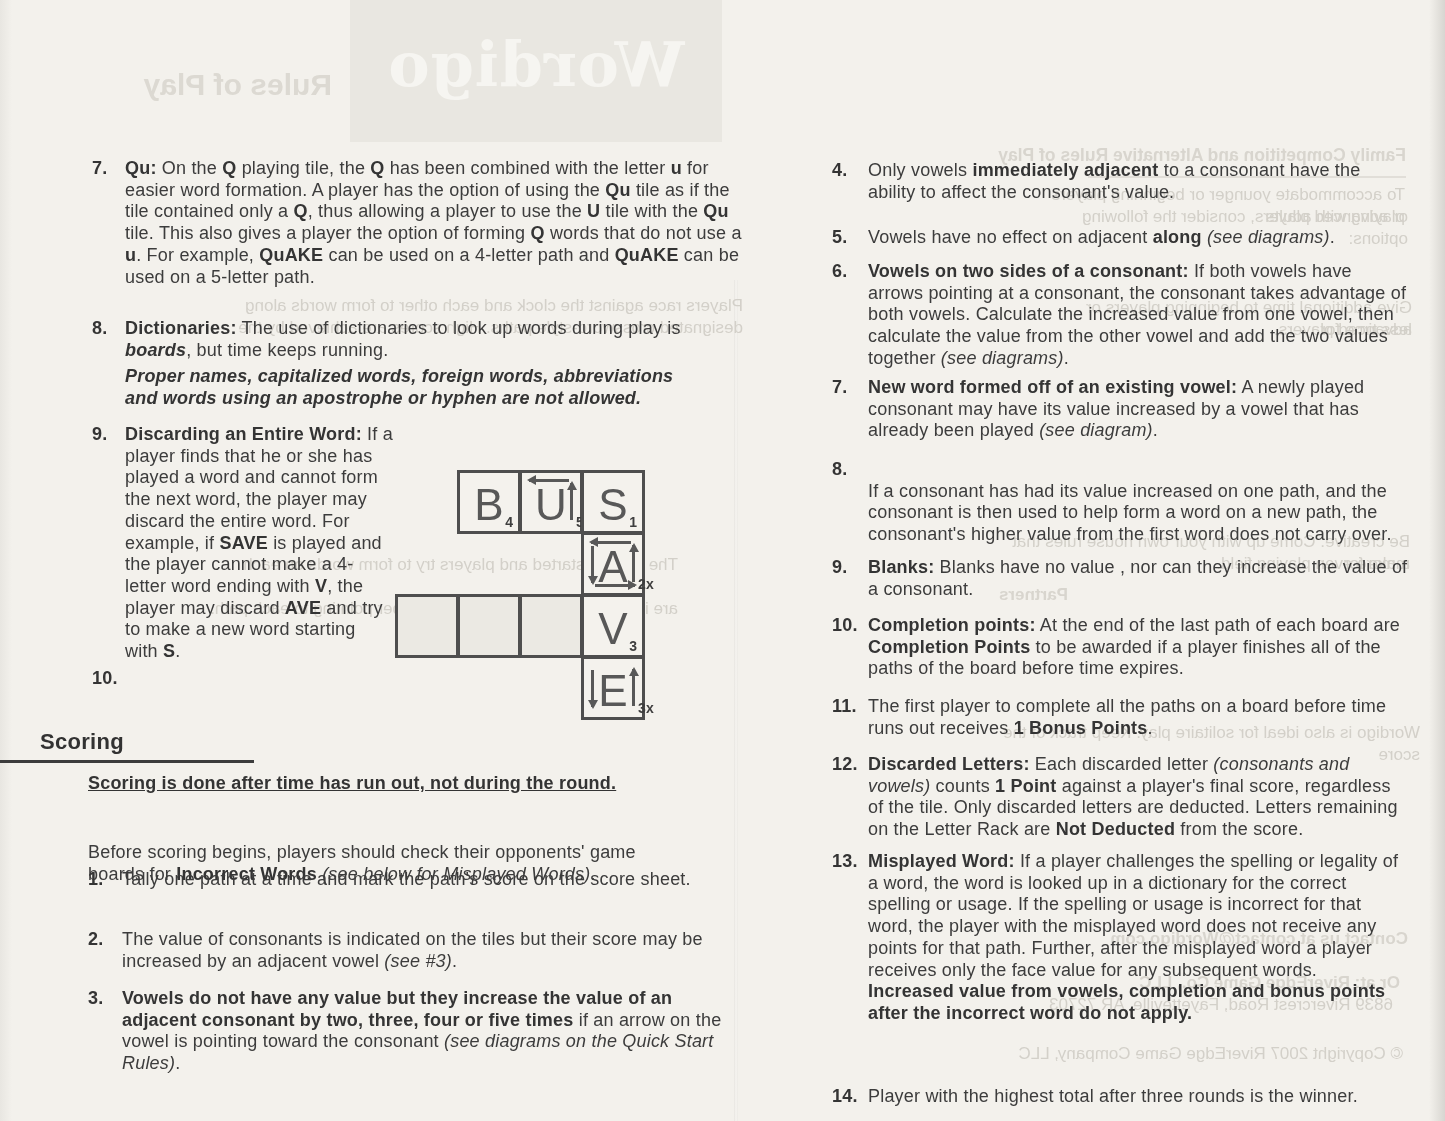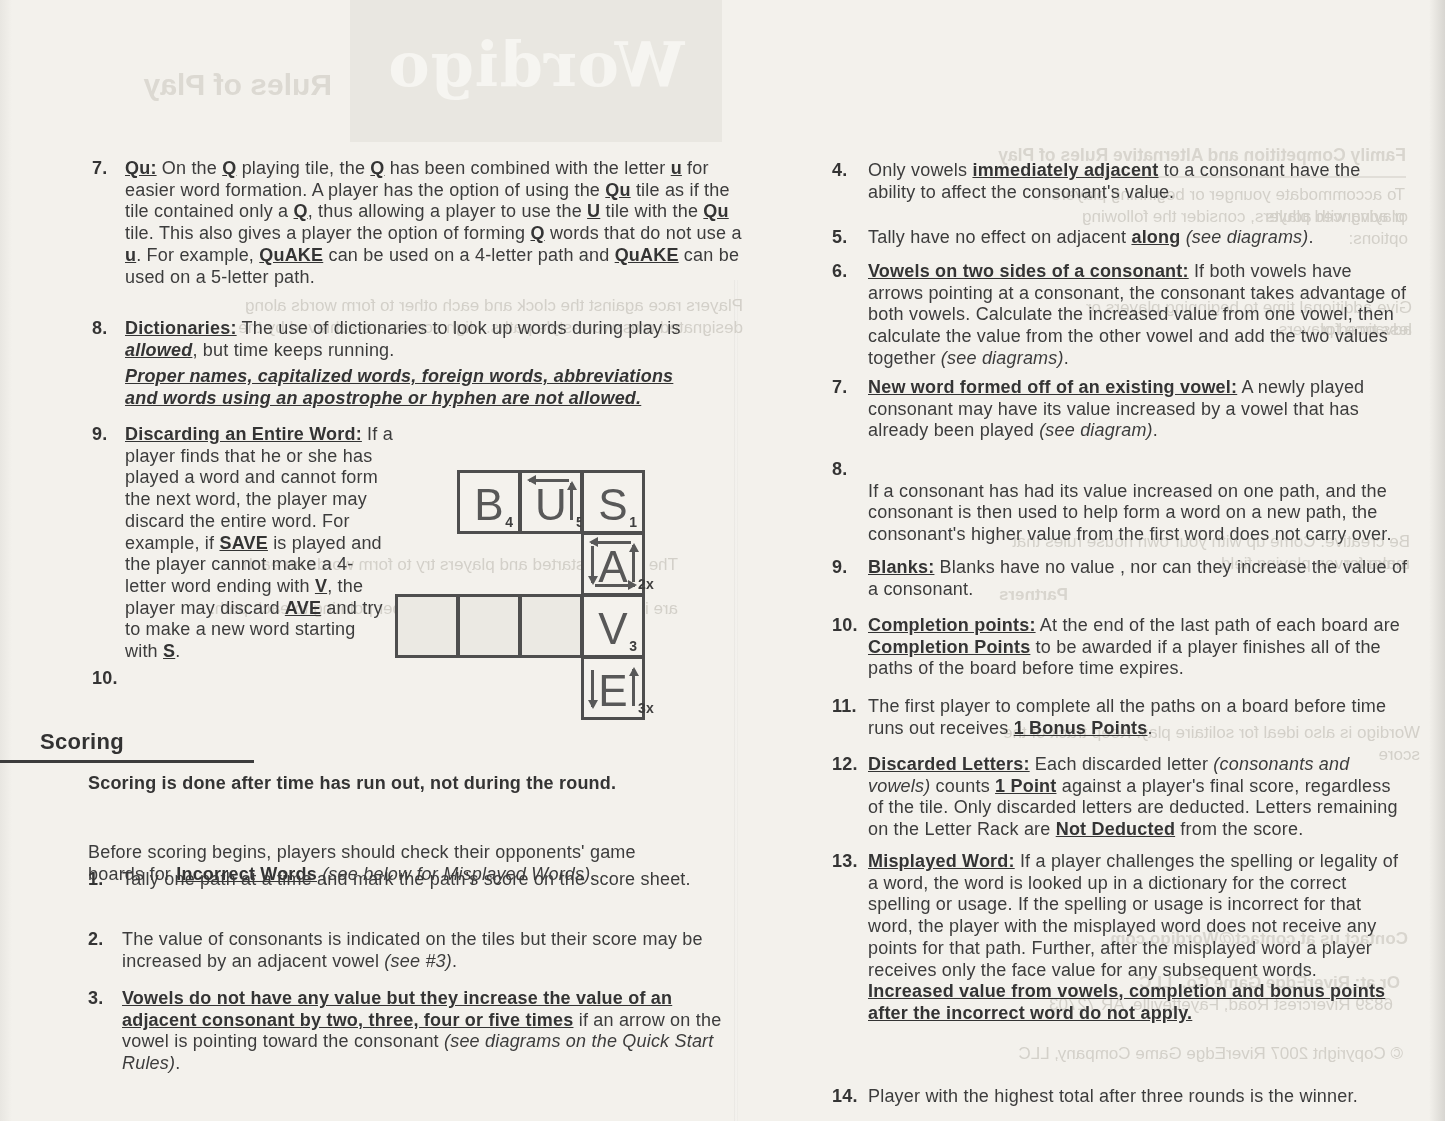--- a/index.html
+++ b/index.html
@@ -41,34 +41,34 @@
   .gl11{left:958px;top:584px;width:110px;}
   .gl12{left:988px;top:722px;width:432px;}
   .gl13{left:988px;top:928px;width:420px;}
   .gl14{left:1000px;top:972px;width:400px;}
   .gl15{left:953px;top:994px;width:440px;}
   .gl16{left:933px;top:1043px;width:470px;}
   
   .itm{position:absolute;z-index:2;font-size:18px;line-height:21.7px;letter-spacing:.2px;color:#3c3c3c;}
   .itm p{margin:0;}
   .num{position:absolute;left:0;top:0;font-weight:700;color:#343434;}
-  .b{font-weight:700;color:#343434;text-decoration:underline;}
+  .b{font-weight:700;color:#343434;}
   .i{font-style:italic;}
   .lc{left:92px;width:653px;padding-left:33px;box-sizing:border-box;}
   .rc{left:832px;width:576px;padding-left:36px;box-sizing:border-box;}
   #i7{top:158px;}
   #i8{top:318px;}
   #i8note{top:366px;left:125px;width:572px;padding-left:0;font-weight:700;font-style:italic;color:#343434;}
   #i9wrap{top:424px;}
   .dgspacer{float:right;width:352px;height:310px;margin-top:23px;}
   #p10{position:relative;margin-top:5px;}
   #p10 .num{left:-33px;}
   #scoring-head{position:absolute;left:40px;top:729px;z-index:2;font-size:22px;font-weight:700;color:#323232;letter-spacing:.3px;}
   #scoring-rule{position:absolute;left:0;top:760px;width:254px;height:3px;background:#3c3c3c;z-index:2;}
-  #lead{left:88px;top:773px;width:672px;font-weight:700;color:#343434;}
+  #lead{left:88px;top:773px;width:672px;font-weight:700;color:#343434;text-decoration:underline;}
   #intro{left:88px;top:842px;width:608px;}
   #s1{top:869px;left:88px;width:654px;padding-left:34px;box-sizing:border-box;}
   #s2{top:929px;left:88px;width:654px;padding-left:34px;box-sizing:border-box;}
   #s3{top:988px;left:88px;width:654px;padding-left:34px;box-sizing:border-box;}
   #i4{top:160px;} #i5{top:227px;} #i6{top:261px;} #i7r{top:377px;} #i8r{top:459px;}
   #i9r{top:557px;} #i10r{top:615px;} #i11{top:696px;} #i12{top:754px;} #i13{top:851px;} #i14{top:1086px;}
   
   #diagram{position:absolute;left:395px;top:470px;width:250px;height:250px;z-index:3;}
   .tile{position:absolute;width:64px;height:64px;box-sizing:border-box;
     border:3px solid #4e4e4e;background:#f4f2ed;}
@@ -119,21 +119,21 @@
   <div class="ghost gl15">6839 Rivercrest Road, Fayetteville, AR 72703</div>
   <div class="ghost gl16">© Copyright 2007 RiverEdge Game Company, LLC</div>
 
   <div class="itm lc" id="i7">
     <span class="num">7.</span>
     <p><span class="b">Qu:</span><span> On the </span><span class="b">Q</span><span> playing tile, the </span><span class="b">Q</span><span> has been combined with the letter </span><span class="b">u</span><span> for easier word formation. A player has the option of using the </span><span class="b">Qu</span><span> tile as if the tile contained only a </span><span class="b">Q</span><span>, thus allowing a player to use the </span><span class="b">U</span><span> tile with the </span><span class="b">Qu</span><span> tile. This also gives a player the option of forming </span><span class="b">Q</span><span> words that do not use a </span><span class="b">u</span><span>. For example, </span><span class="b">QuAKE</span><span> can be used on a 4-letter path and </span><span class="b">QuAKE</span><span> can be used on a 5-letter path.</span></p>
   </div>
 
   <div class="itm lc" id="i8">
     <span class="num">8.</span>
-    <p><span class="b">Dictionaries:</span><span> The use of dictionaries to look up words during play is </span><span class="b i">allowed</span><span>, but time keeps running.</span></p>
+    <p><span class="b">Dictionaries:</span><span> The use of dictionaries to look up words during play is </span><span class="b i">boards</span><span>, but time keeps running.</span></p>
   </div>
 
   <div class="itm" id="i8note">
     <p><span class="b i">Proper names, capitalized words, foreign words, abbreviations and words using an apostrophe or hyphen are not allowed.</span></p>
   </div>
 
   <div class="itm lc" id="i9wrap">
     <span class="num">9.</span>
     <div class="dgspacer"></div>
     <p><span class="b">Discarding an Entire Word:</span><span> If a player finds that he or she has played a word and cannot form the next word, the player may discard the entire word. For example, if </span><span class="b">SAVE</span><span> is played and the player cannot make a 4-letter word ending with </span><span class="b">V</span><span>, the player may discard </span><span class="b">AVE</span><span> and try to make a new word starting with </span><span class="b">S</span><span>.</span></p>
@@ -201,21 +201,21 @@
     <span class="num">3.</span>
     <p><span class="b">Vowels do not have any value but they increase the value of an adjacent consonant by two, three, four or five times</span><span> if an arrow on the vowel is pointing toward the consonant </span><span class="i">(see diagrams on the Quick Start Rules)</span><span>.</span></p>
   </div>
 
   <div class="itm rc" id="i4">
     <span class="num">4.</span>
     <p><span>Only vowels </span><span class="b">immediately adjacent</span><span> to a consonant have the ability to affect the consonant's value.</span></p>
   </div>
   <div class="itm rc" id="i5">
     <span class="num">5.</span>
-    <p><span>Tally have no effect on adjacent </span><span class="b">along</span><span> </span><span class="i">(see diagrams)</span><span>.</span></p>
+    <p><span>Vowels have no effect on adjacent </span><span class="b">along</span><span> </span><span class="i">(see diagrams)</span><span>.</span></p>
   </div>
   <div class="itm rc" id="i6">
     <span class="num">6.</span>
     <p><span class="b">Vowels on two sides of a consonant:</span><span> If both vowels have arrows pointing at a consonant, the consonant takes advantage of both vowels. Calculate the increased value from one vowel, then calculate the value from the other vowel and add the two values together </span><span class="i">(see diagrams)</span><span>.</span></p>
   </div>
   <div class="itm rc" id="i7r">
     <span class="num">7.</span>
     <p><span class="b">New word formed off of an existing vowel:</span><span> A newly played consonant may have its value increased by a vowel that has already been played </span><span class="i">(see diagram)</span><span>.</span></p>
   </div>
   <div class="itm rc" id="i8r">

